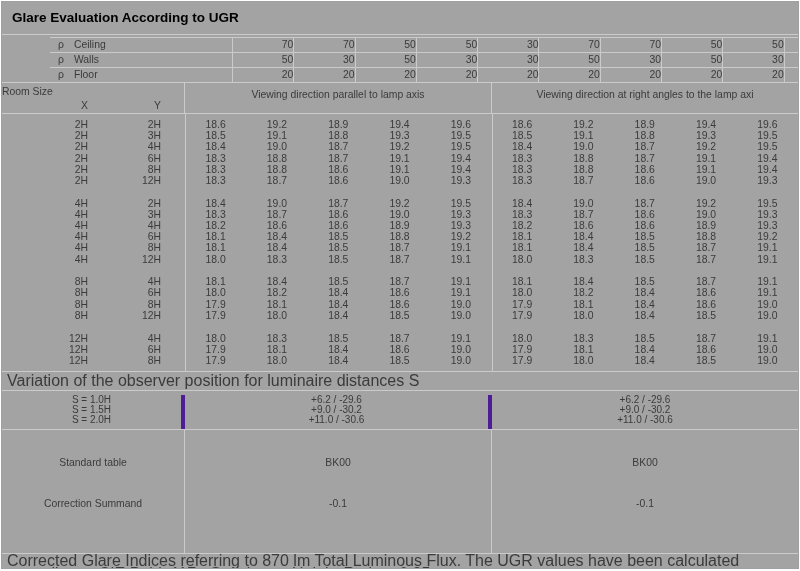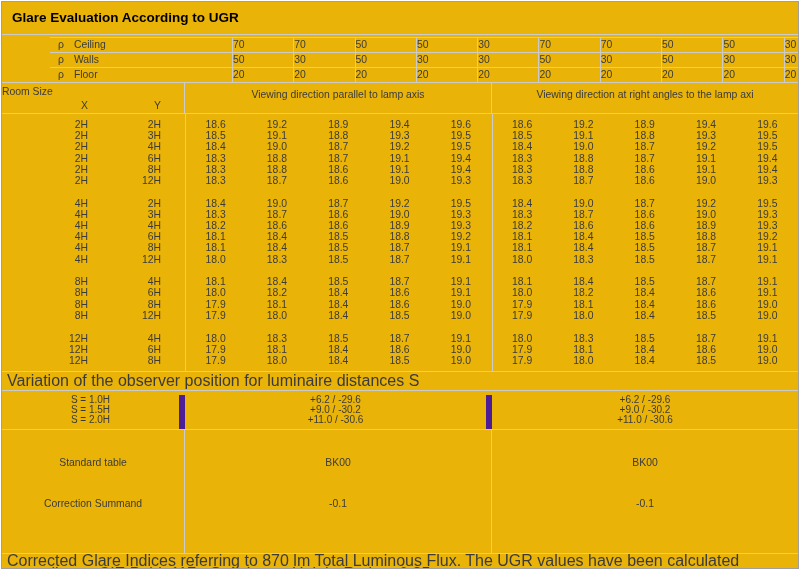--- a/index.html
+++ b/index.html
@@ -1,25 +1,25 @@
 <!DOCTYPE html>
 <html><head>
 <meta charset="utf-8">
 <style>
   html,body{margin:0;padding:0;background:#fff;}
   body{font-family:"Liberation Sans","DejaVu Sans",sans-serif;color:#3b3b3b;}
-  .page{box-sizing:border-box;width:798px;height:568px;margin:1px;border:1px solid #9f9f9f;background:#eab308;overflow:hidden;}
+  .page{box-sizing:border-box;width:798px;height:568px;margin:1px;border:1px solid #9f9f9f;background:#a3a3a3;overflow:hidden;}
   .title{box-sizing:border-box;height:33px;line-height:32px;padding-left:10px;font-size:13.5px;font-weight:bold;color:#000;border-bottom:1px solid #cbcbcb;}
   .rho-grid{margin-top:2px;border-bottom:1px solid #cbcbcb;}
   .rho-row{display:grid;grid-template-columns:183px repeat(10,61.3px);height:15px;margin-left:48px;}
   .rho-row>div{box-sizing:border-box;border-top:1px solid #cbcbcb;border-right:1px solid #cbcbcb;line-height:14px;font-size:10.4px;}
   .rho-row>div:last-child{border-right:none;}
   .rho-label{padding-left:8px;text-align:left;}
   .rho-label .lab{margin-left:10px;}
-  .num{text-align:left;}
+  .num{text-align:right;}
   .hdr-row{display:grid;grid-template-columns:183px 307px 306px;box-sizing:border-box;height:31px;border-bottom:1px solid #cbcbcb;font-size:10.4px;}
   .hdr-row>div{box-sizing:border-box;}
   .hdr-row>div:nth-child(-n+2){border-right:1px solid #cbcbcb;}
   .hdr-label{padding-top:3px;}
   .hdr-label .rs{text-align:left;line-height:12px;}
   .xy{display:grid;grid-template-columns:96px 87px;line-height:12px;margin-top:2px;}
   .xr{text-align:right;}
   .xy .x{padding-right:10px;}
   .xy .y{padding-right:24px;}
   .hdr-sec{text-align:center;padding-top:6px;line-height:12px;}
@@ -27,21 +27,21 @@
   .vline{position:absolute;top:0;bottom:0;width:1px;background:#cbcbcb;}
   .vl1{left:183px;} .vl2{left:490px;}
   .data-row{display:grid;grid-template-columns:96px 87px repeat(10,61.3px);height:11.2px;line-height:11.2px;}
   .data-row .cx{text-align:right;padding-right:10px;}
   .data-row .cy{text-align:right;padding-right:24px;}
   .data-row .cv{text-align:center;}
   .gap-row{height:11.5px;}
   .variation-bar{box-sizing:border-box;height:19px;line-height:18px;padding-left:5px;font-size:16px;border-bottom:1px solid #cbcbcb;}
   .s-section{display:grid;grid-template-columns:183px 307px 306px;box-sizing:border-box;height:39px;border-bottom:1px solid #cbcbcb;padding-top:4px;font-size:10px;}
   .s-section>div{box-sizing:border-box;text-align:center;line-height:10px;}
-  .s-col-borders>div:nth-child(-n+2){border-right:6px solid #4c1d95;}
+  .s-col-borders>div:nth-child(-n+2){border-right:4px solid #4c1d95;}
   .big-section{display:grid;grid-template-columns:183px 307px 306px;box-sizing:border-box;height:123px;font-size:10.4px;}
   .big-section>div{box-sizing:border-box;text-align:center;padding-top:27px;}
   .big-section>div:nth-child(-n+2){border-right:1px solid #cbcbcb;}
   .big-section .l1{line-height:11px;}
   .big-section .l2{line-height:11px;margin-top:30px;}
   .footer{box-sizing:border-box;height:15px;border-top:1px solid #cbcbcb;line-height:13px;padding-left:5px;font-size:16px;}
   .footer .ratio{margin-left:14px;}
 </style>
 </head>
 <body>

